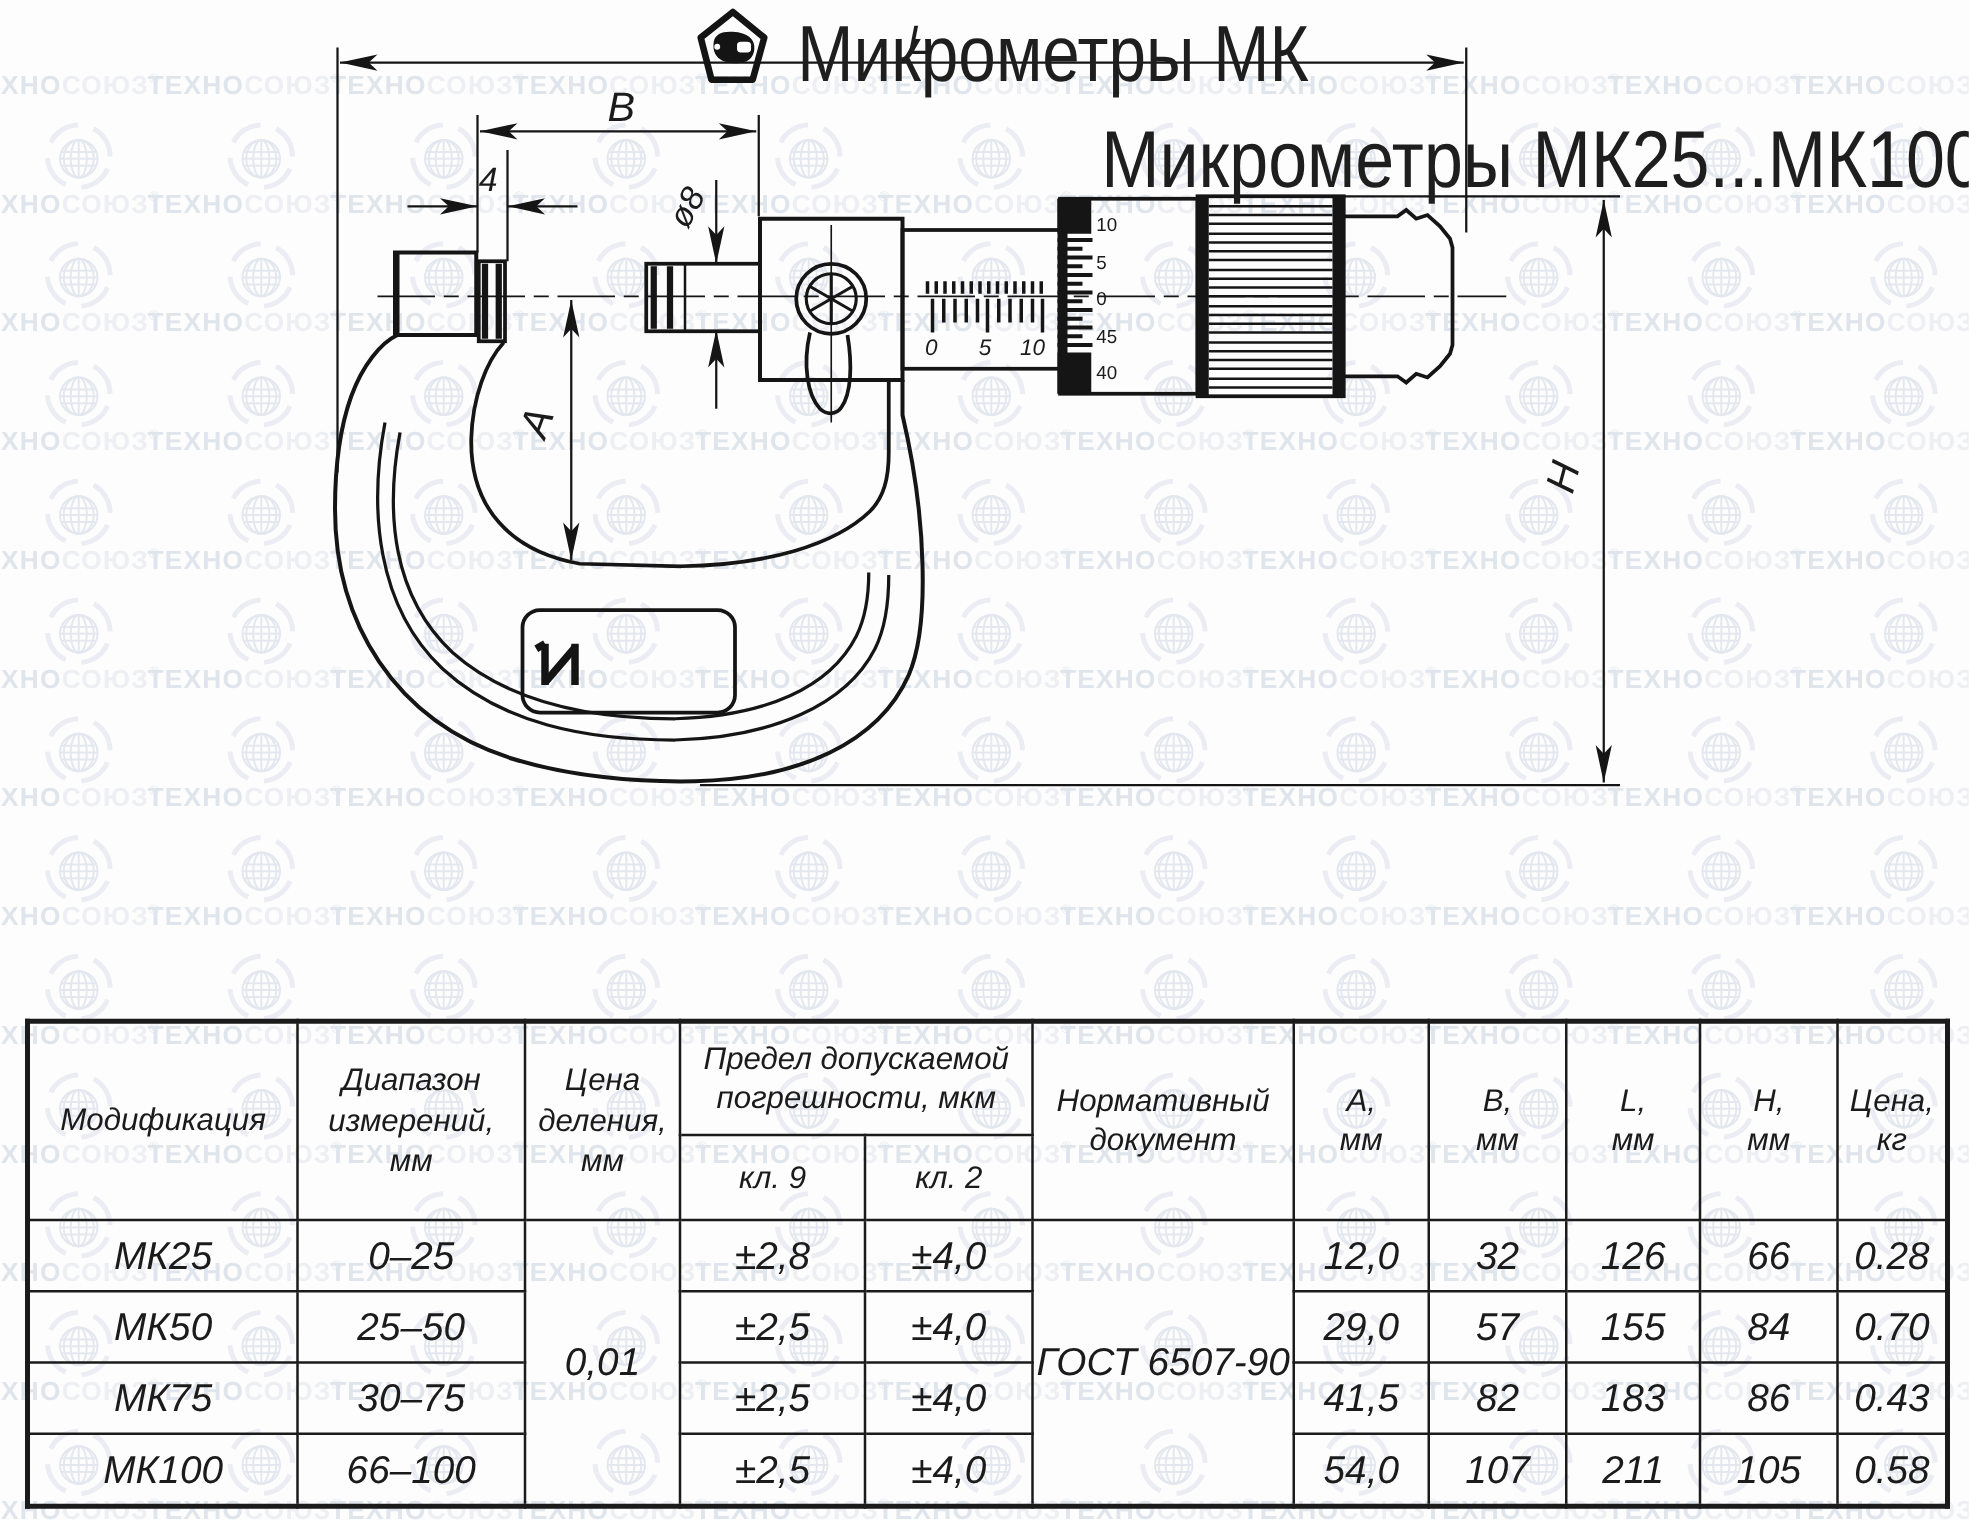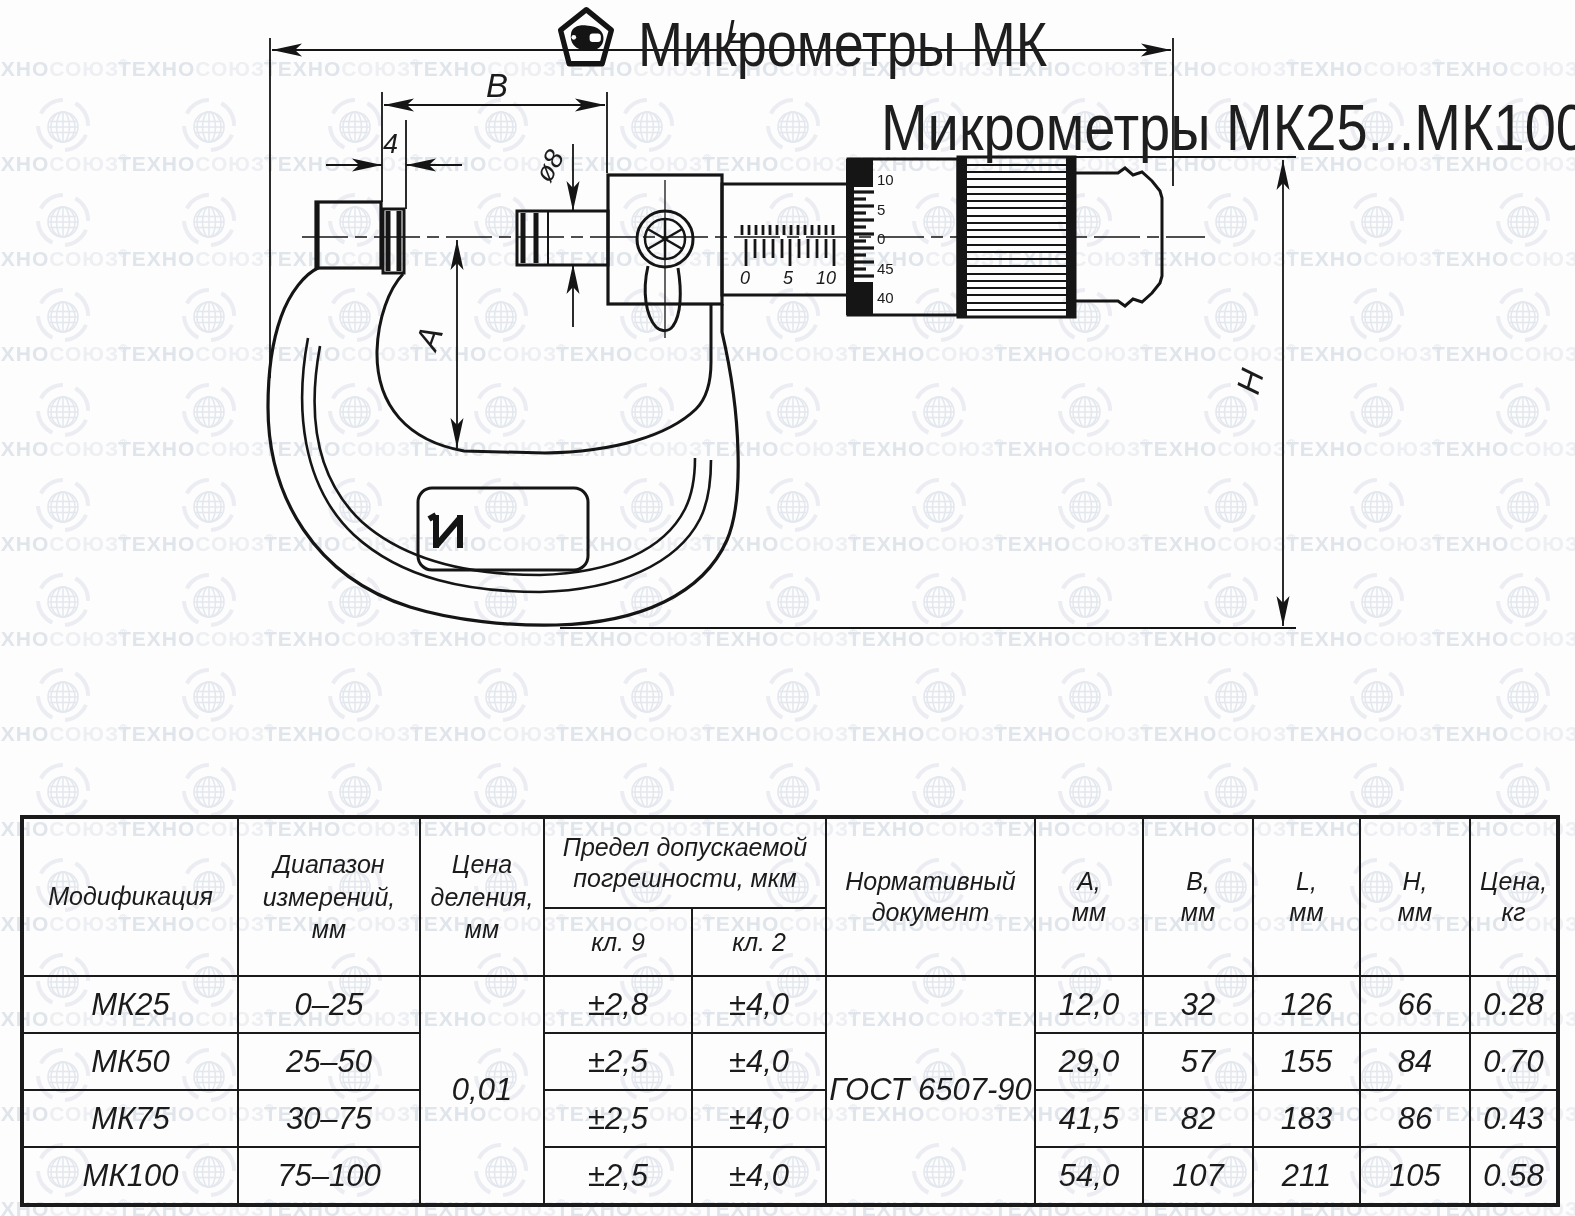--- a/index.html
+++ b/index.html
@@ -2052,21 +2052,21 @@
     <td>±2,5</td>
     <td>±4,0</td>
     <td>41,5</td>
     <td>82</td>
     <td>183</td>
     <td>86</td>
     <td>0.43</td>
   </tr>
   <tr class="brow">
     <td>МК100</td>
-    <td>75–100</td>
+    <td>66–100</td>
     <td>±2,5</td>
     <td>±4,0</td>
     <td>54,0</td>
     <td>107</td>
     <td>211</td>
     <td>105</td>
     <td>0.58</td>
   </tr>
 </tbody>
     </table>

